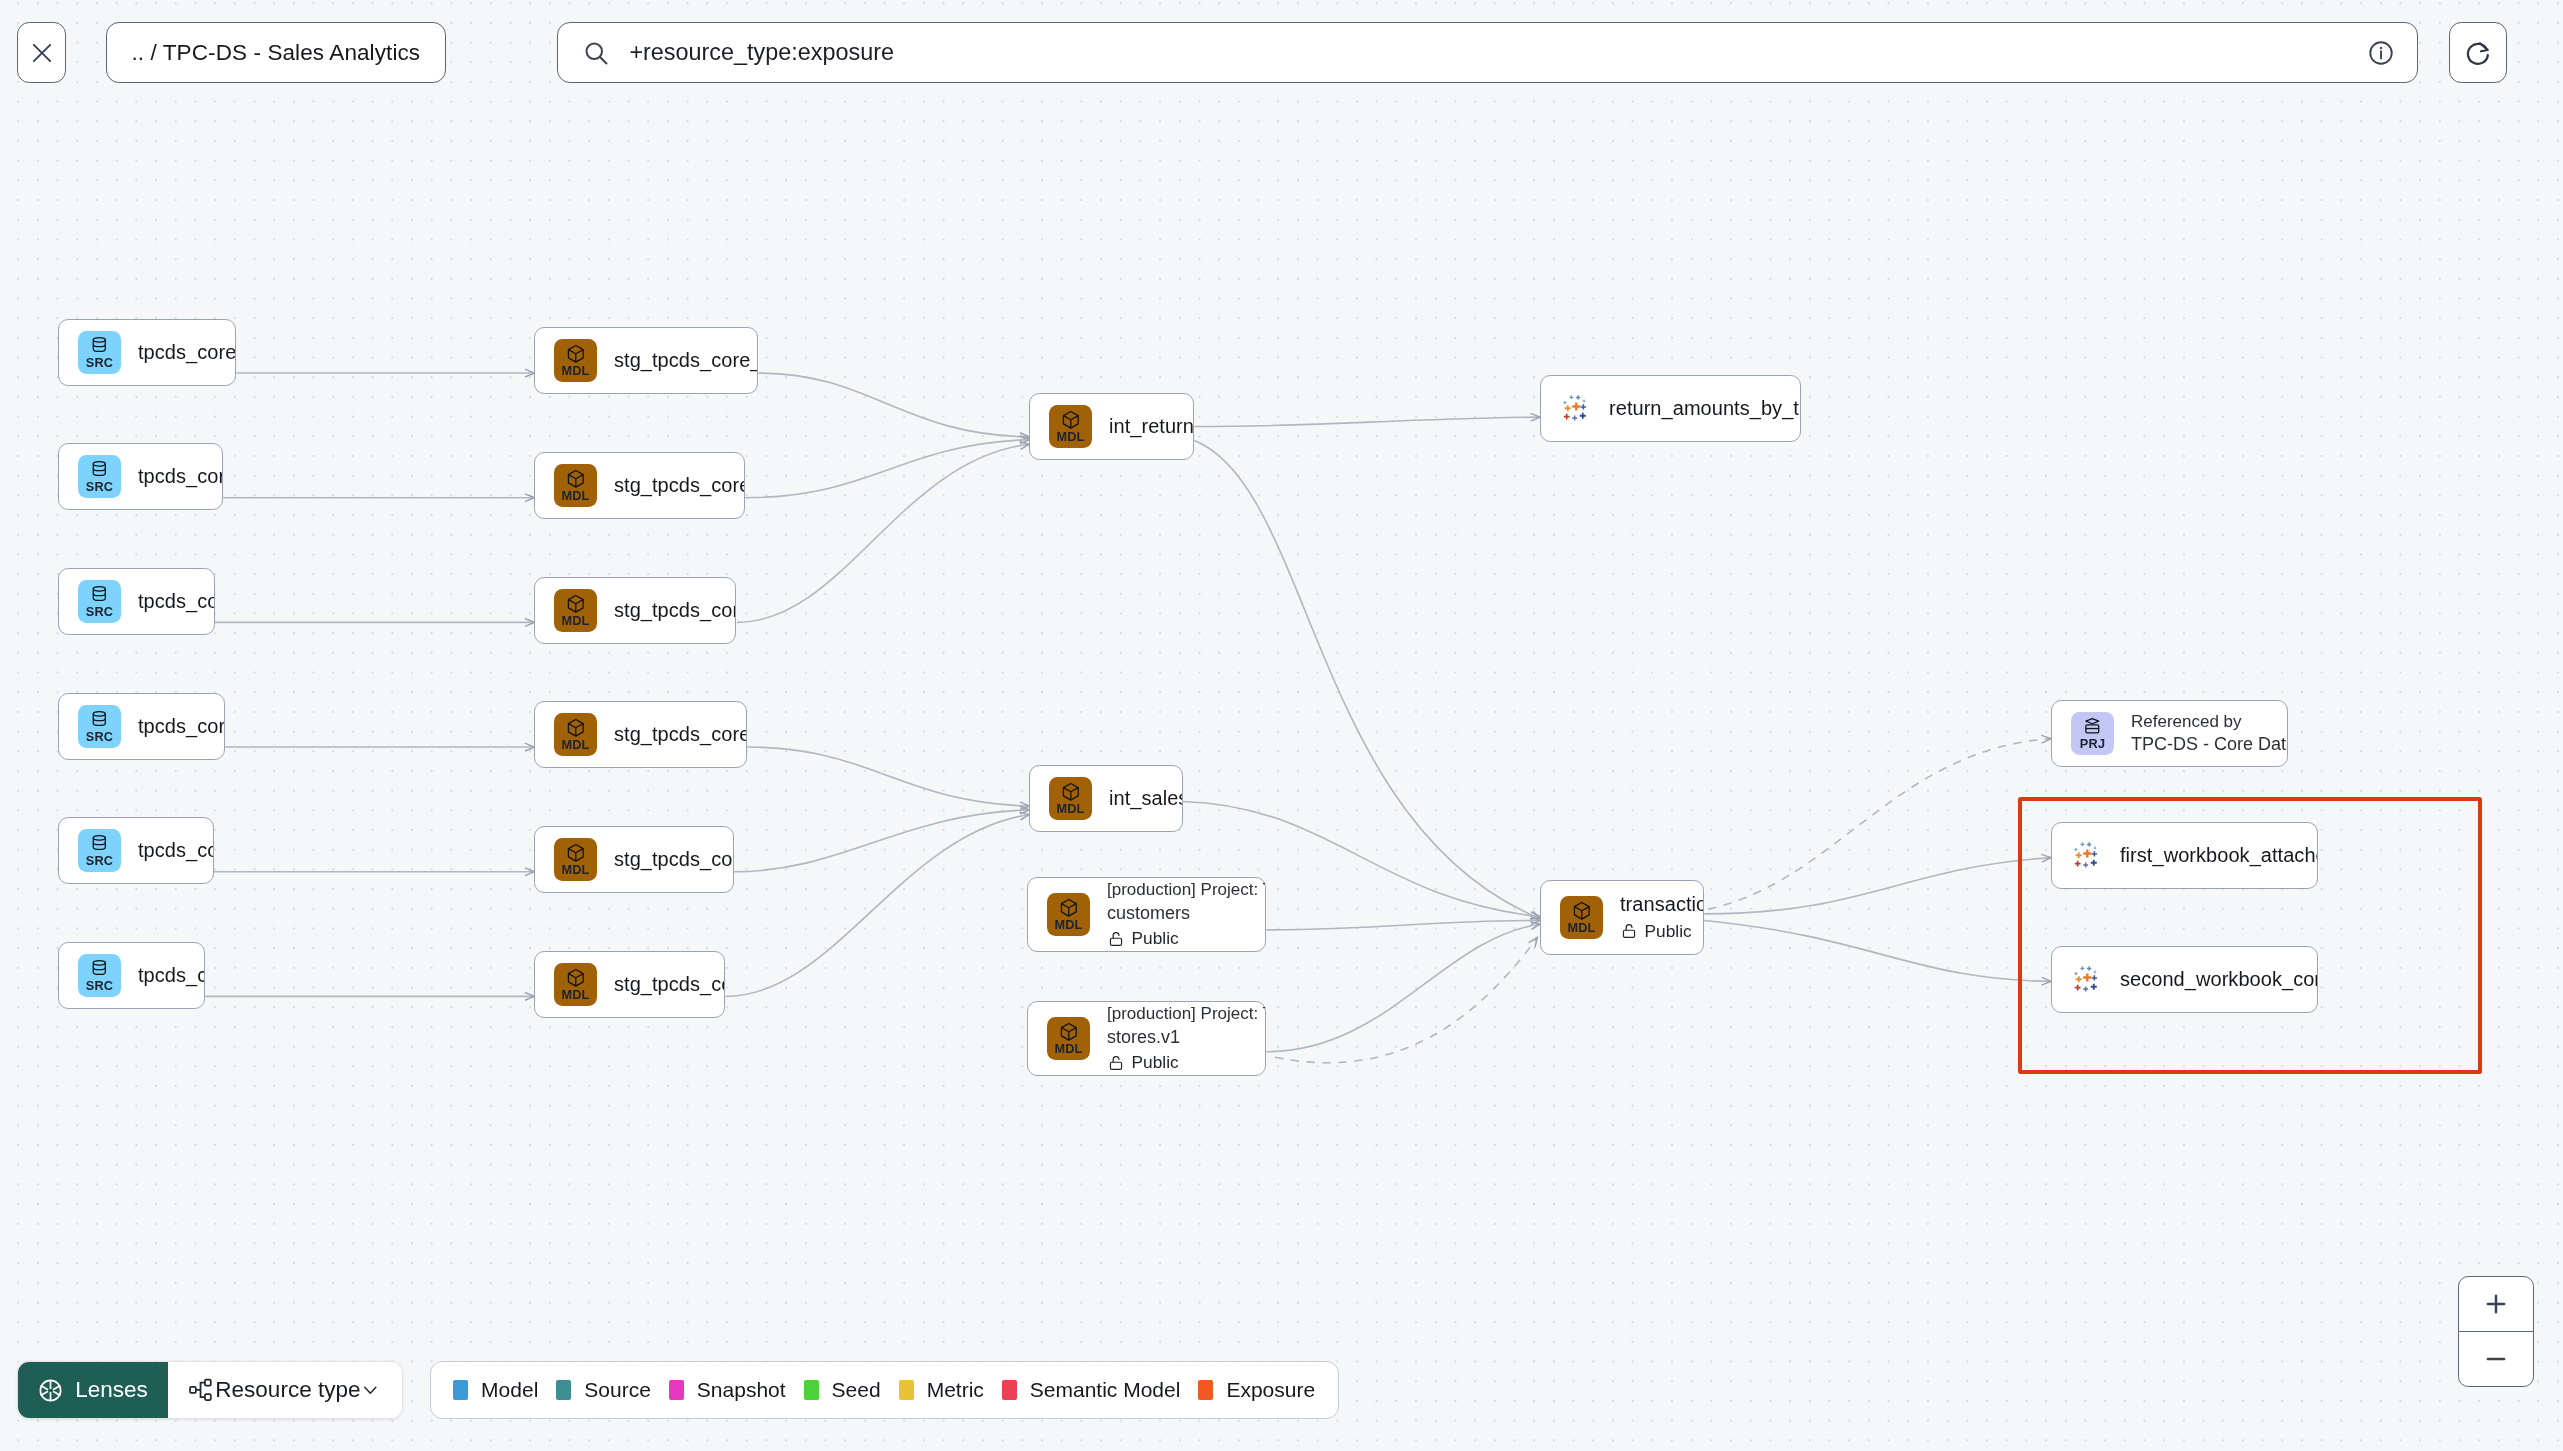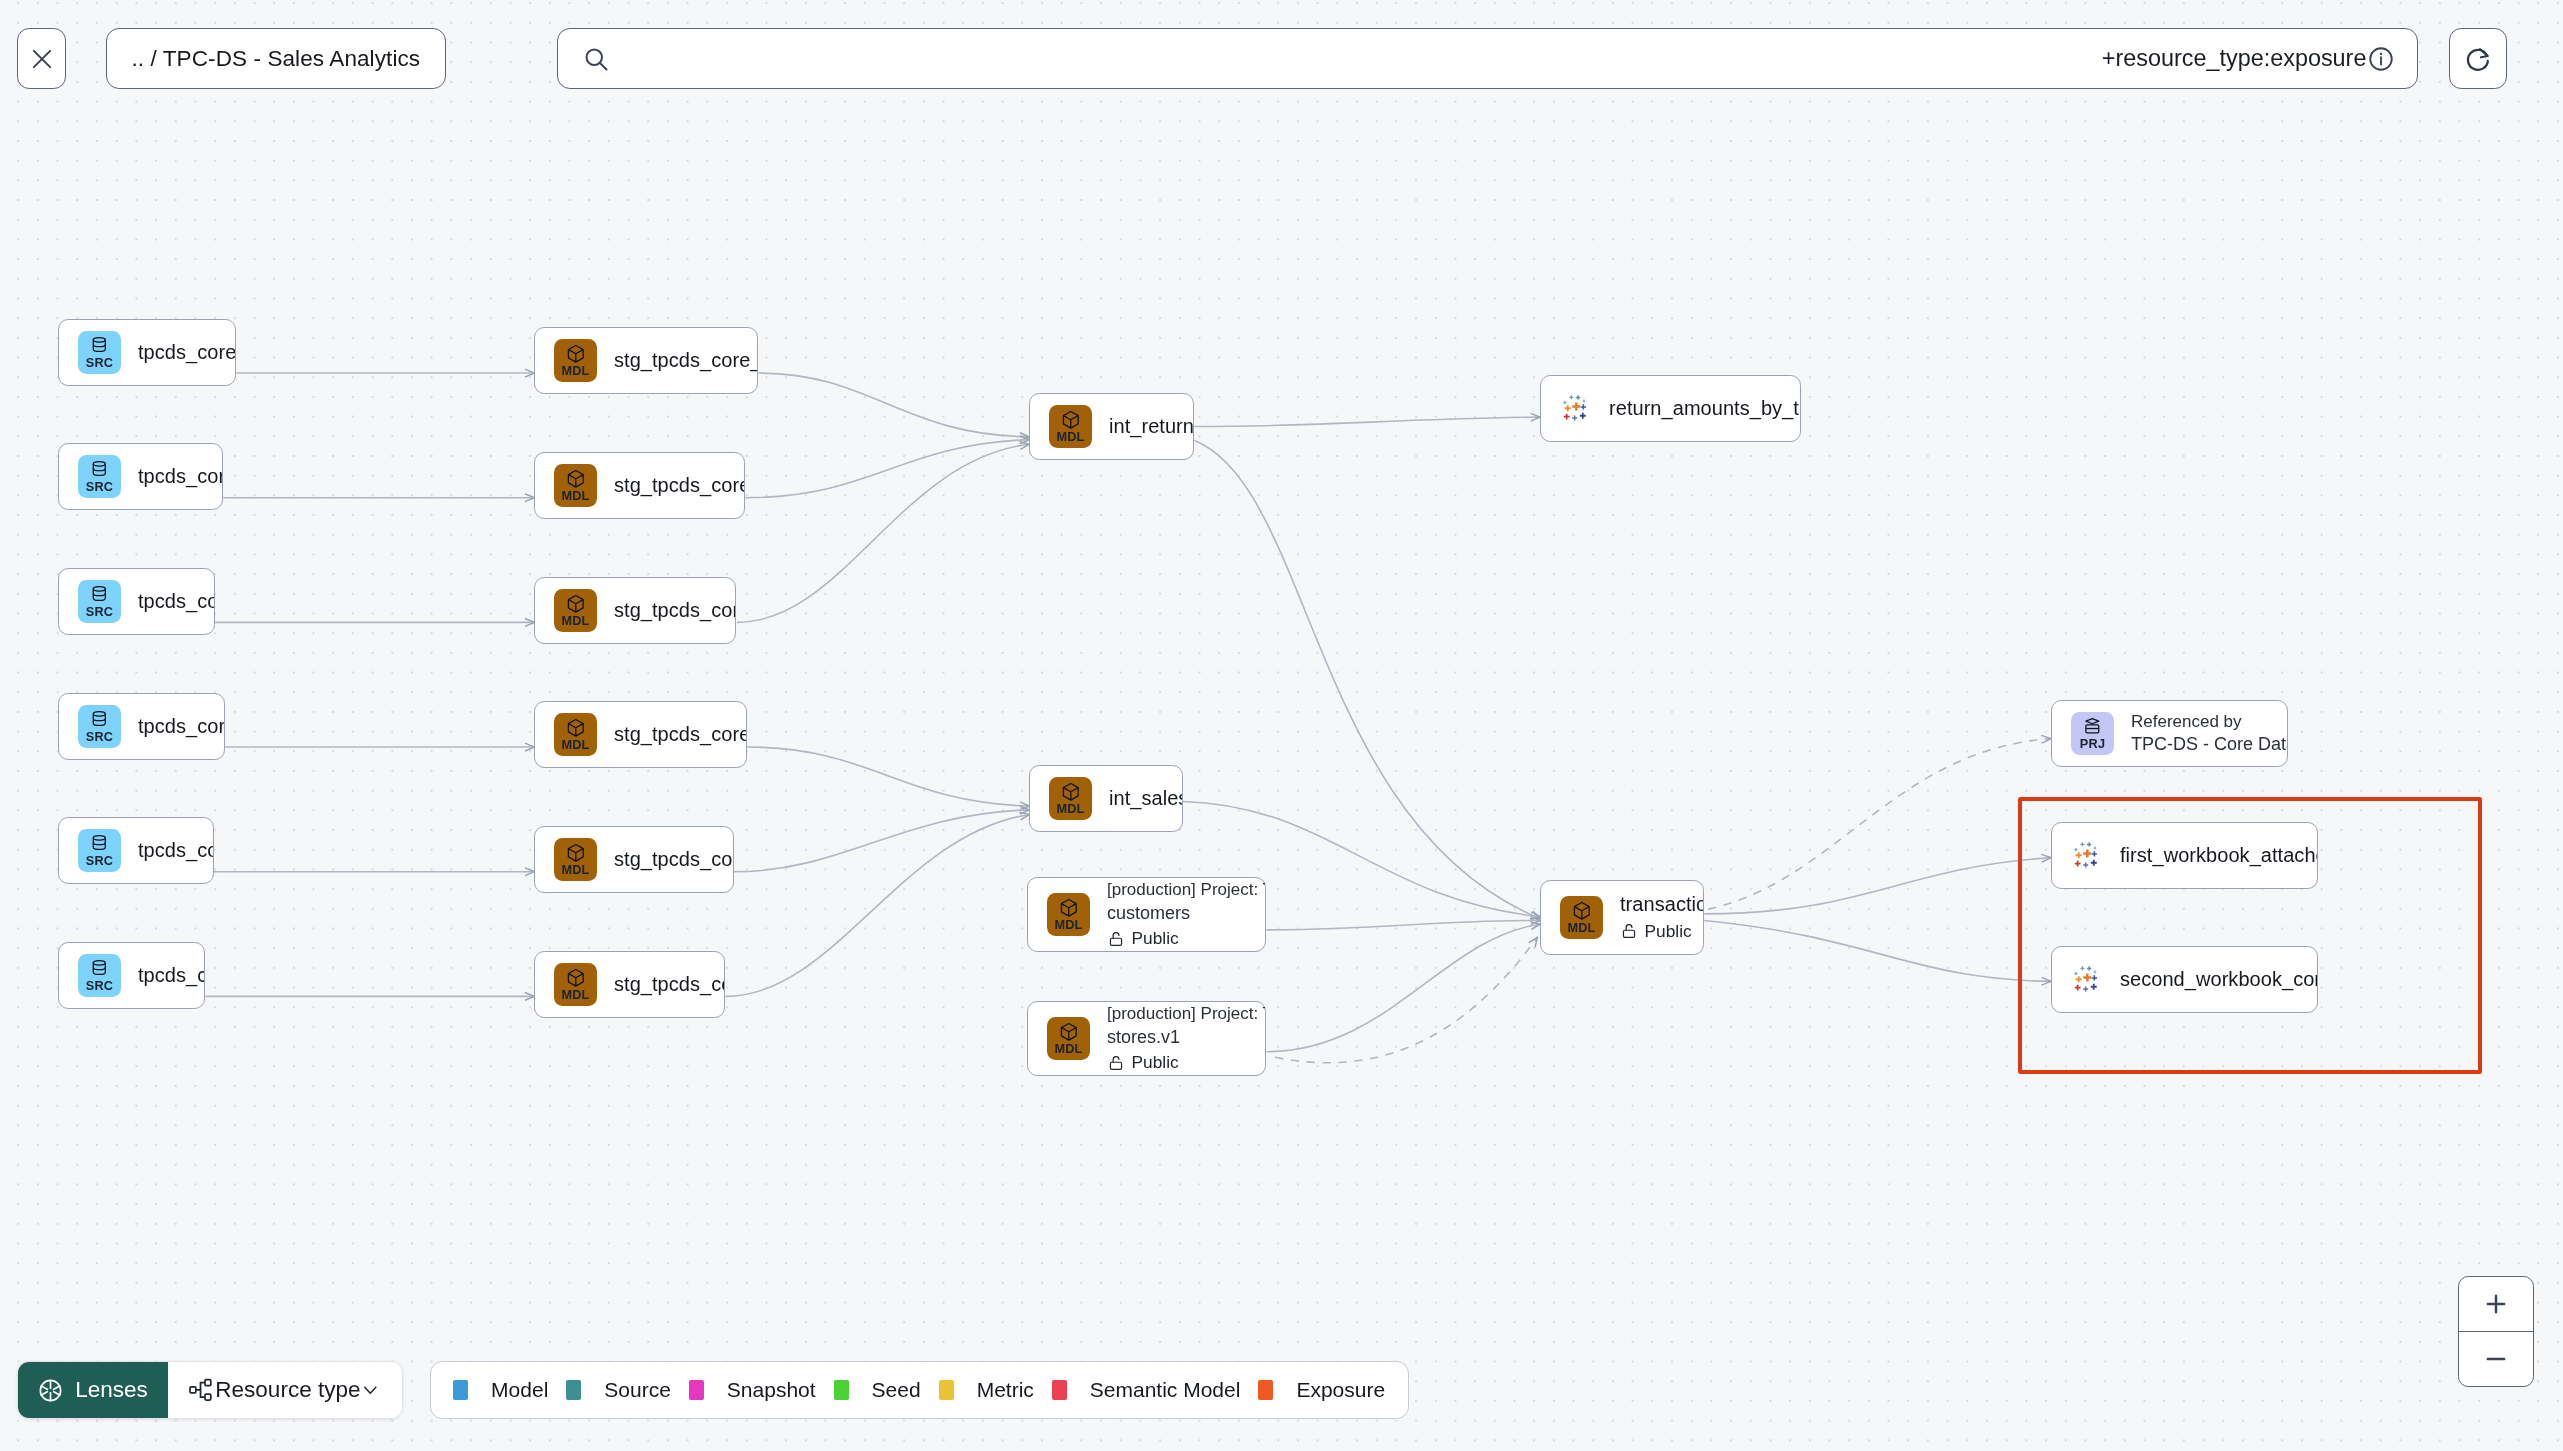--- a/index.html
+++ b/index.html
@@ -14,23 +14,22 @@
     position: relative;
     width: 2563px; height: 1451px;
     background-color: #f6f7f9;
     background-image: radial-gradient(circle, #d7dae0 1.3px, transparent 1.4px);
     background-size: 19.7px 19.7px;
     background-position: 8.4px 13px;
   }
 
   
   .topbar {
-    position: absolute; left: 0; top: 12px; width: 2563px; height: 111px;
+    position: absolute; left: 0; top: 6px; width: 2563px; height: 111px;
     z-index: 40;
-    text-align: right;
   }
   .tb-btn {
     position: absolute;
     background: #ffffff;
     border: 1.4px solid #5c6479;
     border-radius: 12.2px;
     display: flex; align-items: center; justify-content: center;
     cursor: pointer;
   }
   #close-btn { left: 17px; top: 16px; width: 49px; height: 61px; }
@@ -109,21 +108,21 @@
   #resource-type-btn {
     background: #ffffff; color: #181b22;
     display: flex; align-items: center; 
     padding: 0 20.6px 0 19px; font-size: 22.5px; cursor: pointer;
   }
   #legend {
     margin-left: 27px; height: 58px;
     background: #ffffff; border: 1.4px solid #c7cbd4; border-radius: 12.2px;
     display: flex; align-items: center; gap: 18px; padding: 0 22.5px;
   }
-  .legend-item { display: flex; align-items: center; gap: 23px; font-size: 21px; color: #15181f; white-space: nowrap; }
+  .legend-item { display: flex; align-items: center; gap: 13px; font-size: 21px; color: #15181f; white-space: nowrap; }
   .swatch { width: 15px; height: 20.6px; border-radius: 1.9px; flex: 0 0 auto; }
 
   
   #zoom-controls {
     position: absolute; left: 2458px; top: 1276px; width: 76px; height: 111px;
     background: #ffffff; border: 1.4px solid #5c6479; border-radius: 10.3px;
     display: flex; flex-direction: column; z-index: 40; overflow: hidden;
   }
   .zoom-btn { flex: 1; display: flex; align-items: center; justify-content: center; cursor: pointer; }
   #zoom-in { border-bottom: 1.4px solid #5c6479; }

